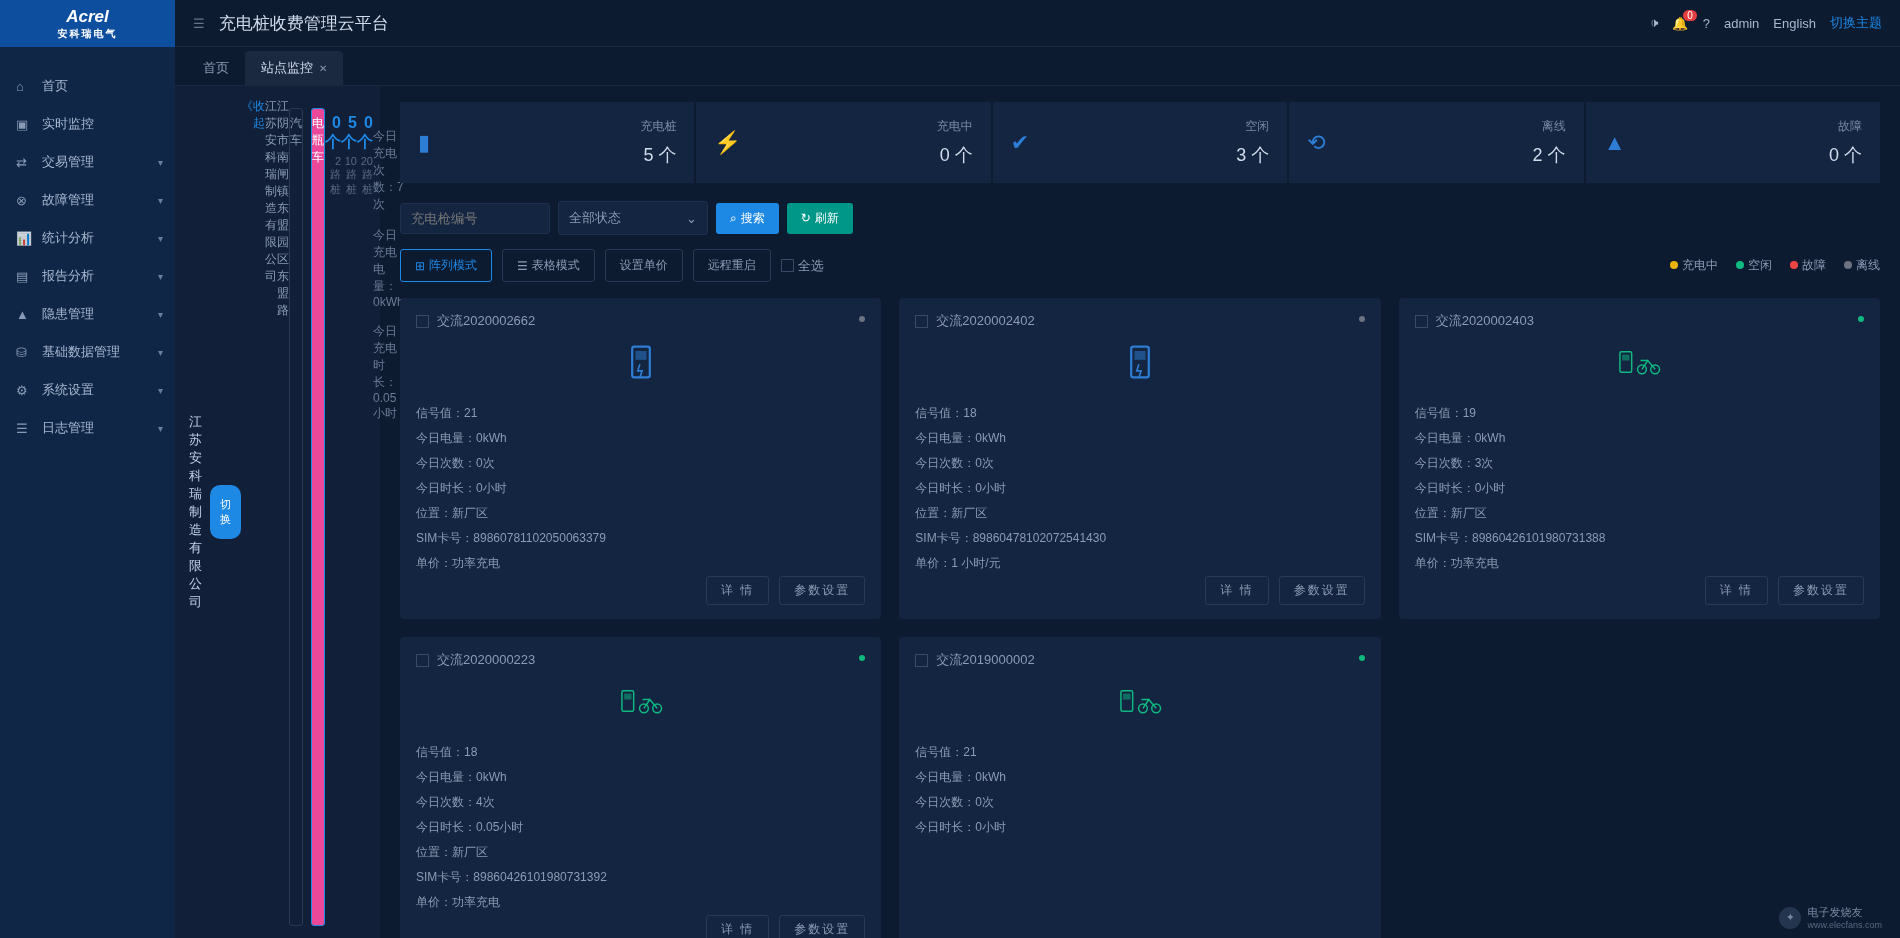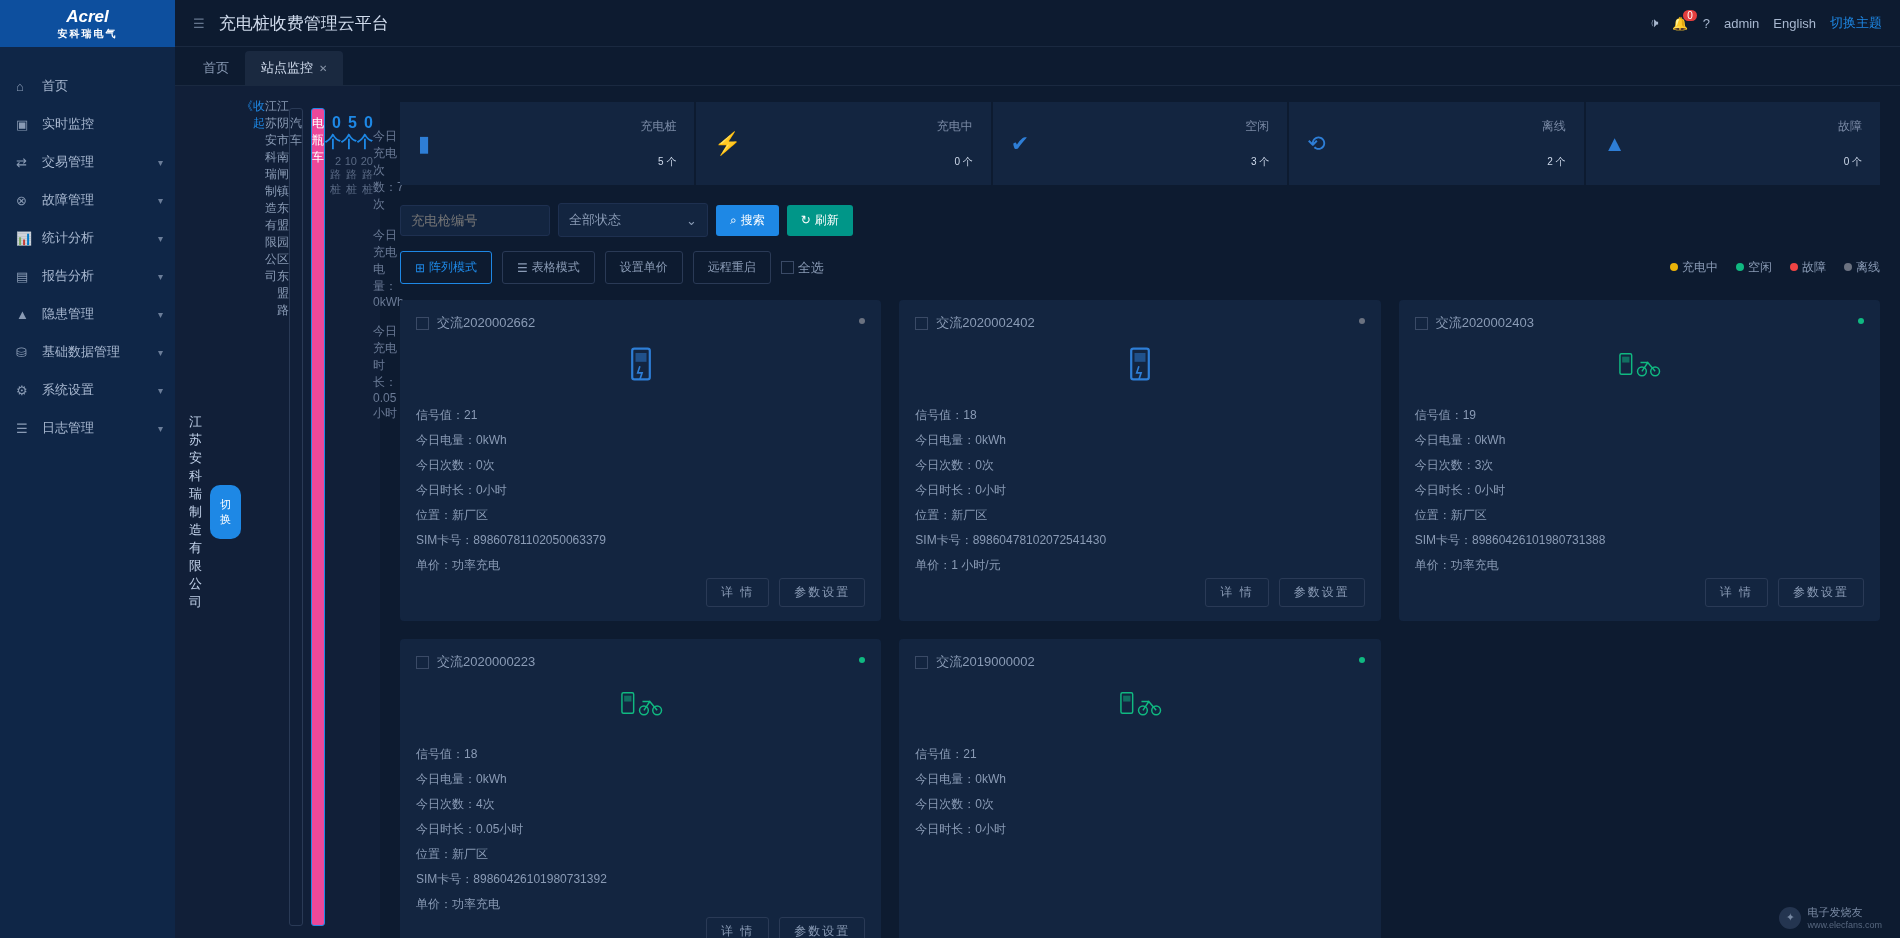--- a/index.html
+++ b/index.html
@@ -53,21 +53,21 @@
 .route-stats .lbl { color: #5a6a85; font-size: 11px; margin-top: 2px; }
 .today-stats { margin-top: 30px; display: flex; flex-direction: column; gap: 14px; font-size: 12px; color: #6a7a95; }
 
 
 .mainpanel { flex: 1; padding: 16px 20px; overflow-y: auto; }
 .stat-cards { display: flex; gap: 2px; margin-bottom: 18px; }
 .stat-card { flex: 1; background: #132540; padding: 16px 18px; display: flex; align-items: center; justify-content: space-between; }
 .stat-icon { font-size: 22px; }
 .stat-text { text-align: right; }
 .stat-label { color: #7a8aa5; font-size: 12px; }
-.stat-value { color: #d0dbec; font-size: 10px; margin-top: 20px; }
+.stat-value { color: #d0dbec; font-size: 18px; margin-top: 8px; }
 .ic-blue { color: #2e7ed6; }
 
 .filter-row { display: flex; gap: 8px; align-items: center; margin-bottom: 14px; }
 .finput { background: #132540; border: 1px solid #1e3050; color: #8a9bb5; padding: 7px 10px; border-radius: 3px; width: 150px; }
 .fselect { background: #132540; border: 1px solid #1e3050; color: #8a9bb5; padding: 7px 10px; border-radius: 3px; width: 150px; display: flex; justify-content: space-between; align-items: center; cursor: pointer; }
 .btn { padding: 7px 14px; border-radius: 3px; cursor: pointer; border: none; color: white; font-size: 12px; display: inline-flex; align-items: center; gap: 4px; }
 .btn-blue { background: #1e88e5; }
 .btn-teal { background: #009688; }
 .btn-outline { background: transparent; border: 1px solid #2a3a56; color: #8a9bb5; }
 .btn-outline.active { border-color: #1e88e5; color: #1e88e5; }

